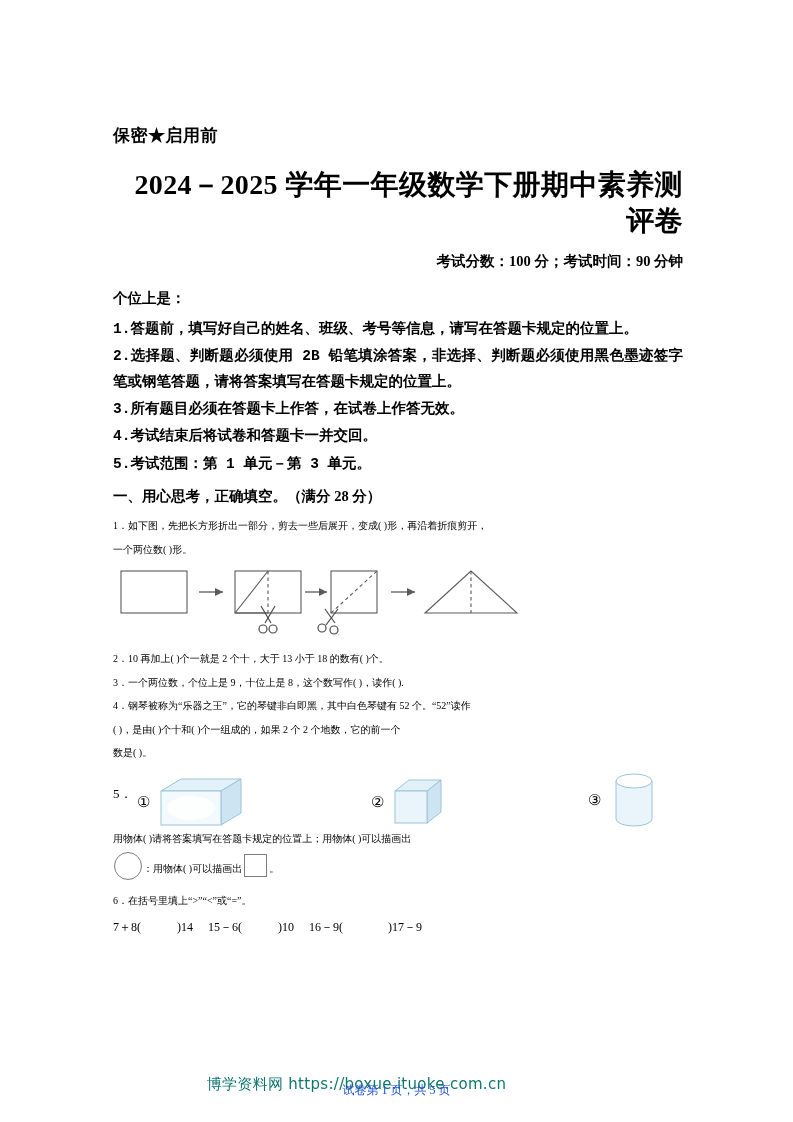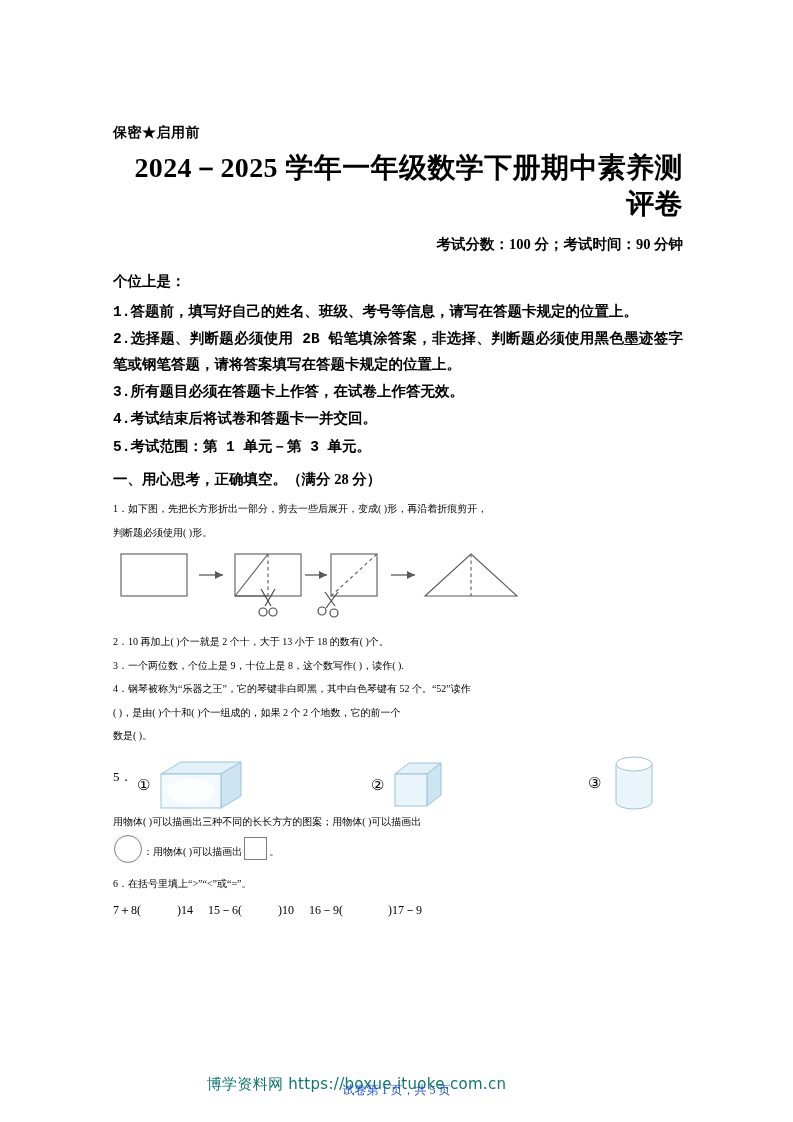--- a/index.html
+++ b/index.html
@@ -23,24 +23,24 @@
   }
   .content {
     position: absolute;
     left: 113px;
     top: 124px;
     width: 570px;
   }
 
   
   .secret-line {
-    font-size: 14px;
+    font-size: 17px;
     font-weight: bold;
     letter-spacing: .5px;
-    margin-bottom: 8px;
+    margin-bottom: 20px;
   }
   .doc-title {
     text-align: right;
     font-size: 28px;
     font-weight: bold;
     letter-spacing: .4px;
     margin: 0 0 12px 0;
     line-height: 1.3;
   }
   .doc-sub {
@@ -170,21 +170,21 @@
     <div class="notes-head">个位上是：</div>
     <div class="note">1.答题前，填写好自己的姓名、班级、考号等信息，请写在答题卡规定的位置上。</div>
     <div class="note">2.选择题、判断题必须使用 2B 铅笔填涂答案，非选择、判断题必须使用黑色墨迹签字笔或钢笔答题，请将答案填写在答题卡规定的位置上。</div>
     <div class="note">3.所有题目必须在答题卡上作答，在试卷上作答无效。</div>
     <div class="note">4.考试结束后将试卷和答题卡一并交回。</div>
     <div class="note">5.考试范围：第 1 单元－第 3 单元。</div>
 
     <div class="section-title">一、用心思考，正确填空。（满分 28 分）</div>
 
     <div class="q">1．如下图，先把长方形折出一部分，剪去一些后展开，变成(          )形，再沿着折痕剪开，</div>
-    <div class="q">判断题必须使用(          )形。</div>
+    <div class="q">一个两位数(          )形。</div>
 
     <div class="diagram-row">
       <svg width="430" height="78" viewBox="0 0 430 78">
         <g fill="none" stroke="#5a5a5a" stroke-width="1.1">
 
           <rect x="8" y="6" width="66" height="42"></rect>
 
           <line x1="86" y1="27" x2="110" y2="27" stroke-width="1.3"></line>
           <polygon points="110,27 102,23 102,31" fill="#5a5a5a" stroke="none"></polygon>
 
@@ -256,21 +256,21 @@
 
       <div class="solid-item" style="left:475px; top:4px;">
         <span class="circled">③</span>
         <svg width="62" height="60" viewBox="0 0 62 60">
           <path d="M10,10 L10,48 A18,7 0 0 0 46,48 L46,10 Z" fill="#eaf5fb" stroke="#9dc3d8" stroke-width="1"></path>
           <ellipse cx="28" cy="10" rx="18" ry="7" fill="#ffffff" stroke="#9dc3d8" stroke-width="1"></ellipse>
         </svg>
       </div>
     </div>
 
-    <div class="q">用物体(              )可以描画出三种不同的长长方方的图案；用物体(                )可以描画出</div>
+    <div class="q">用物体(              )请将答案填写在答题卡规定的位置上；用物体(                )可以描画出</div>
     <div class="q" style="line-height:2.4">
       <span class="inline-circle"></span><span>：用物体(              )可以描画出</span><span class="inline-square"></span><span>。</span>
     </div>
 
     <div class="q" style="margin-top:10px">6．在括号里填上“&gt;”“&lt;”或“=”。</div>
     <div class="cmp-line">7＋8(            )14     15－6(            )10     16－9(               )17－9</div>
 
   </div>
 
   <div class="footer">

